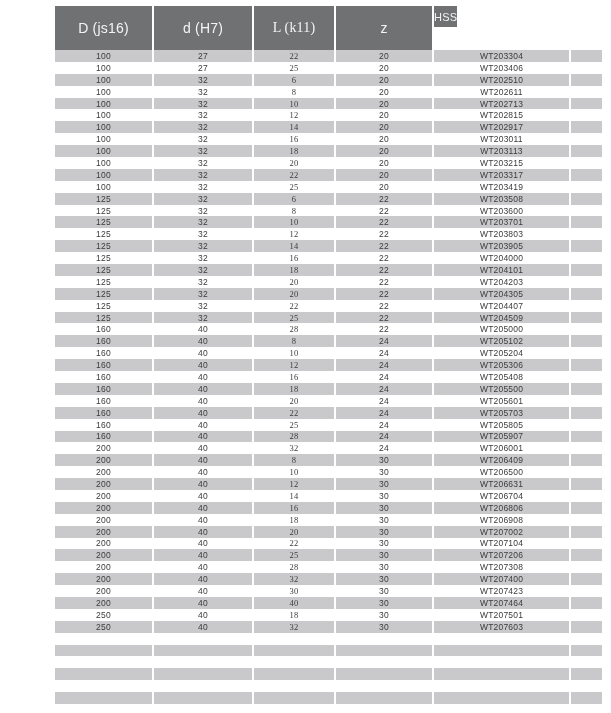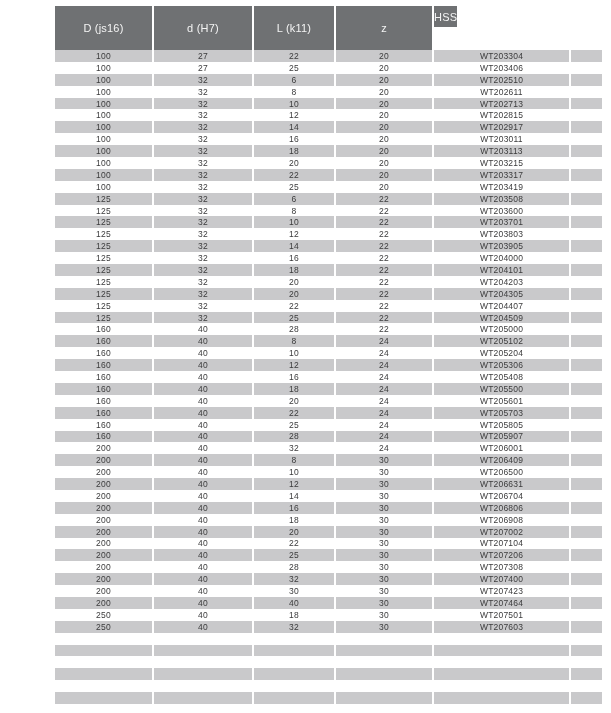--- a/index.html
+++ b/index.html
@@ -22,31 +22,31 @@
     width: 547px;
   }
   
   .thead {
     display: flex;
     height: 44px;
   }
   .th {
     background: #6f7173;
     color: #f4f4f4;
-    font-size: 11px;
+    font-size: 14px;
     display: flex;
     align-items: center;
     justify-content: center;
     box-sizing: border-box;
     letter-spacing: 0.2px;
   }
   .th + .th, .th-group, .th-extra { border-left: 2px solid #ffffff; }
   .c0 { width: 97px; }
   .c1 { width: 100px; }
-  .c2 { width: 82px; }
+  .c2 { width: 82px; font-family: Liberation Serif, serif; }
   .c3 { width: 98px; }
   .c4 { width: 137px; }
   .c5 { width: 19px; }
   .th-group, .th-extra {
     box-sizing: border-box;
     display: flex;
     flex-direction: row;
     height: 44px;
   }
   .th-sub {

